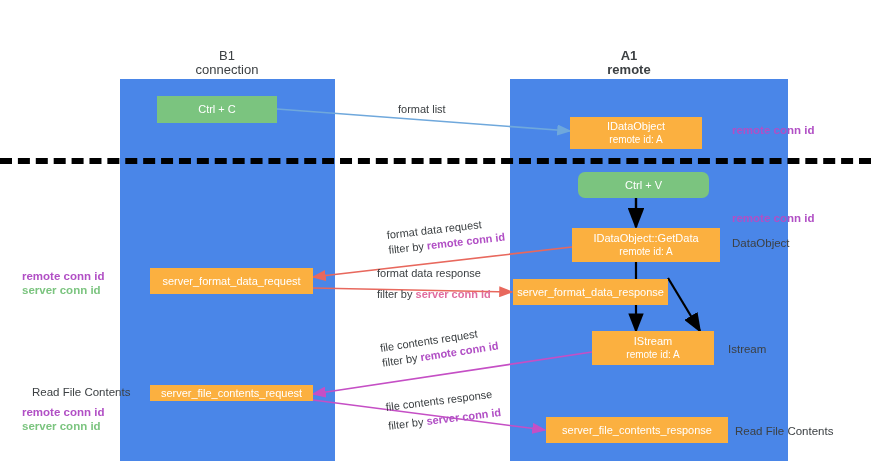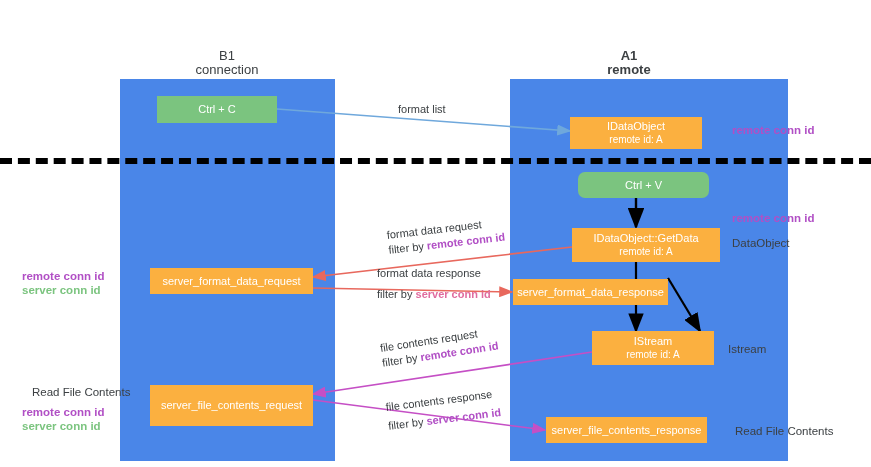--- a/index.html
+++ b/index.html
@@ -170,25 +170,25 @@
 
   <div class="abs node orange" style="left:513px; top:279px; width:155px; height:26px;">
     <span>server_format_data_response</span>
   </div>
 
   <div class="abs node orange" style="left:592px; top:331px; width:122px; height:34px;">
     <span>IStream</span>
     <span class="l2">remote id: A</span>
   </div>
 
-  <div class="abs node orange" style="left:150px; top:385px; width:163px; height:41px;">
+  <div class="abs node orange" style="left:150px; top:385px; width:163px; height:16px;">
     <span>server_file_contents_request</span>
   </div>
 
-  <div class="abs node orange" style="left:546px; top:417px; width:161px; height:26px;">
+  <div class="abs node orange" style="left:546px; top:417px; width:182px; height:26px;">
     <span>server_file_contents_response</span>
   </div>
 
   <div class="abs edge-label" style="left:398px; top:102px;">
     <span>format list</span>
   </div>
 
   <div class="abs edge-label rot" style="left:386px; top:228px; transform: rotate(-6.5deg);">
     <div>format data request</div>
     <div>

